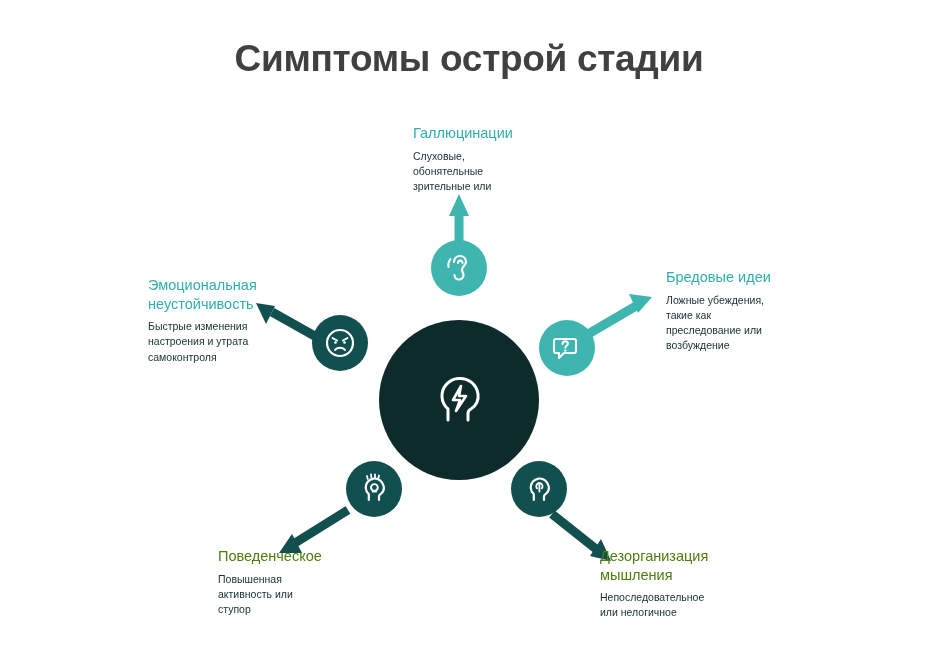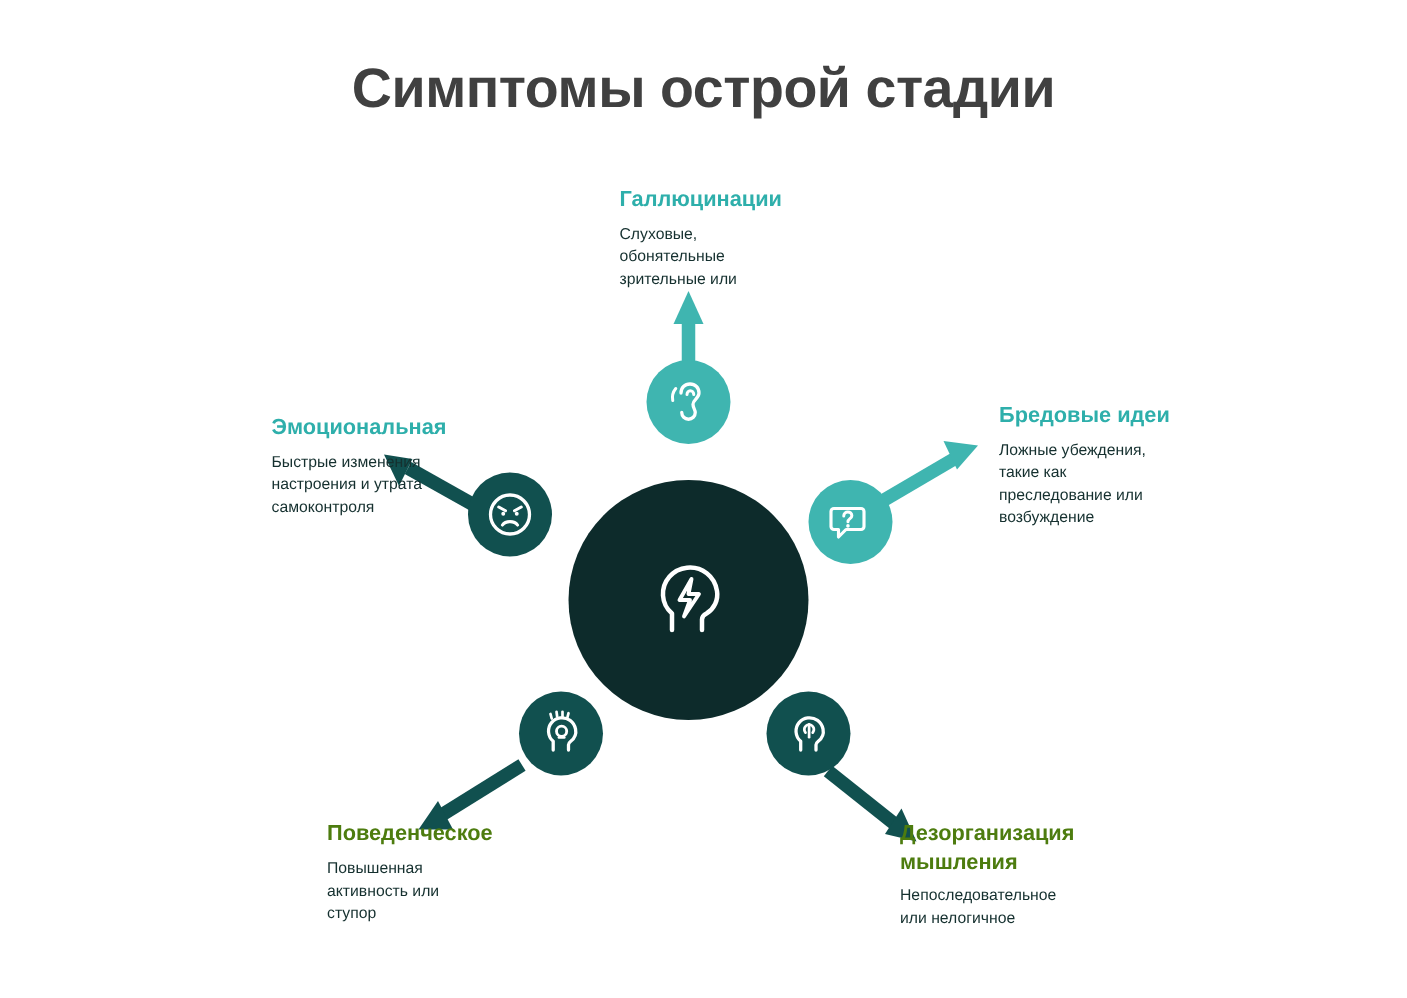--- a/index.html
+++ b/index.html
@@ -60,21 +60,21 @@
     justify-content: center;
   }
   .node.teal { background: #3fb5b0; }
   .node.dark { background: #11504f; }
 
   .label-block {
     position: absolute;
   }
   .label-block .heading {
     font-size: 14.5px;
-    font-weight: bold;
+    font-weight: normal;
     line-height: 1.28;
     margin-bottom: 6px;
   }
   .label-block .heading.teal { color: #2eafab; }
   .label-block .heading.dark { color: #4d7c0f; }
   .label-block .body {
     font-size: 10.5px;
     color: #15302f;
     line-height: 1.45;
   }
@@ -157,23 +157,24 @@
   <div class="node dark" style="left:312px; top:315px;">
     <svg width="32" height="32" viewBox="0 0 32 32">
       <circle cx="16" cy="16" r="13" fill="none" stroke="#ffffff" stroke-width="2.2"></circle>
       <path d="M8.5 11 L13 13.5" fill="none" stroke="#ffffff" stroke-width="2" stroke-linecap="round"></path>
       <path d="M23.5 11 L19 13.5" fill="none" stroke="#ffffff" stroke-width="2" stroke-linecap="round"></path>
       <circle cx="11.5" cy="15.5" r="1.3" fill="#ffffff"></circle>
       <circle cx="20.5" cy="15.5" r="1.3" fill="#ffffff"></circle>
       <path d="M11 23 C13 20 19 20 21 23" fill="none" stroke="#ffffff" stroke-width="2.1" stroke-linecap="round"></path>
     </svg>
   </div>
-  <div class="label-block" style="left:148px; top:276px; width:175px;margin-left:33px;">
+  <div class="label-block" style="left:148px; top:276px; width:175px;">
     <div class="heading teal">
       <div>Эмоциональная</div>
+      <div>неустойчивость</div>
     </div>
     <div class="body">
       <div>Быстрые изменения</div>
       <div>настроения и утрата</div>
       <div>самоконтроля</div>
     </div>
   </div>
 
   <div class="node dark" style="left:346px; top:461px;">
     <svg width="32" height="32" viewBox="0 0 32 32">

